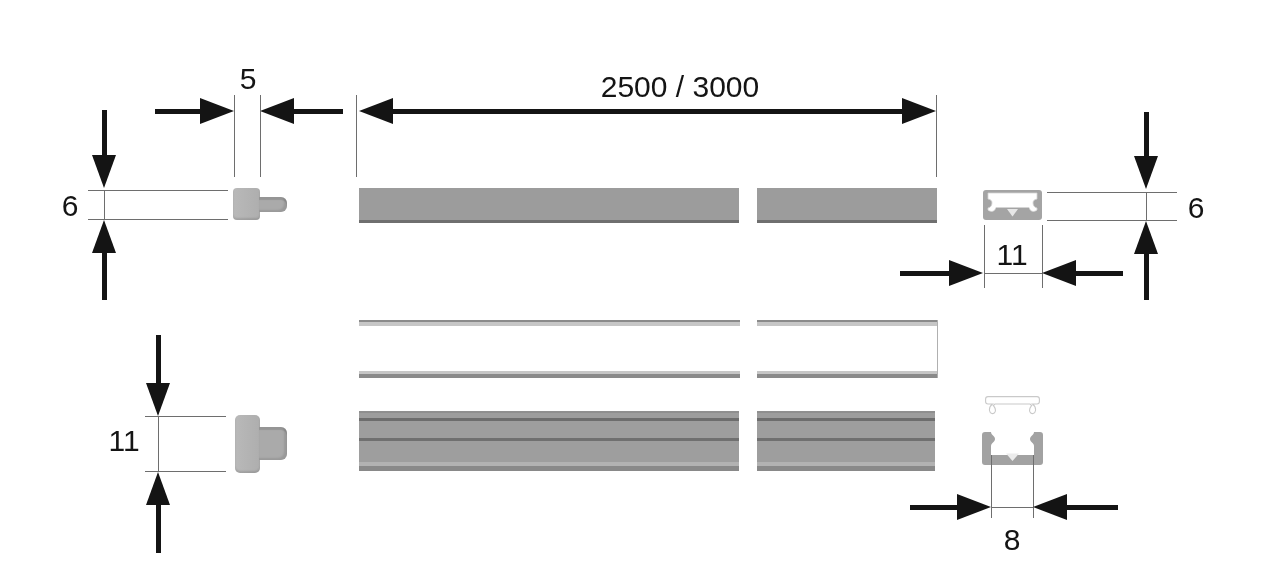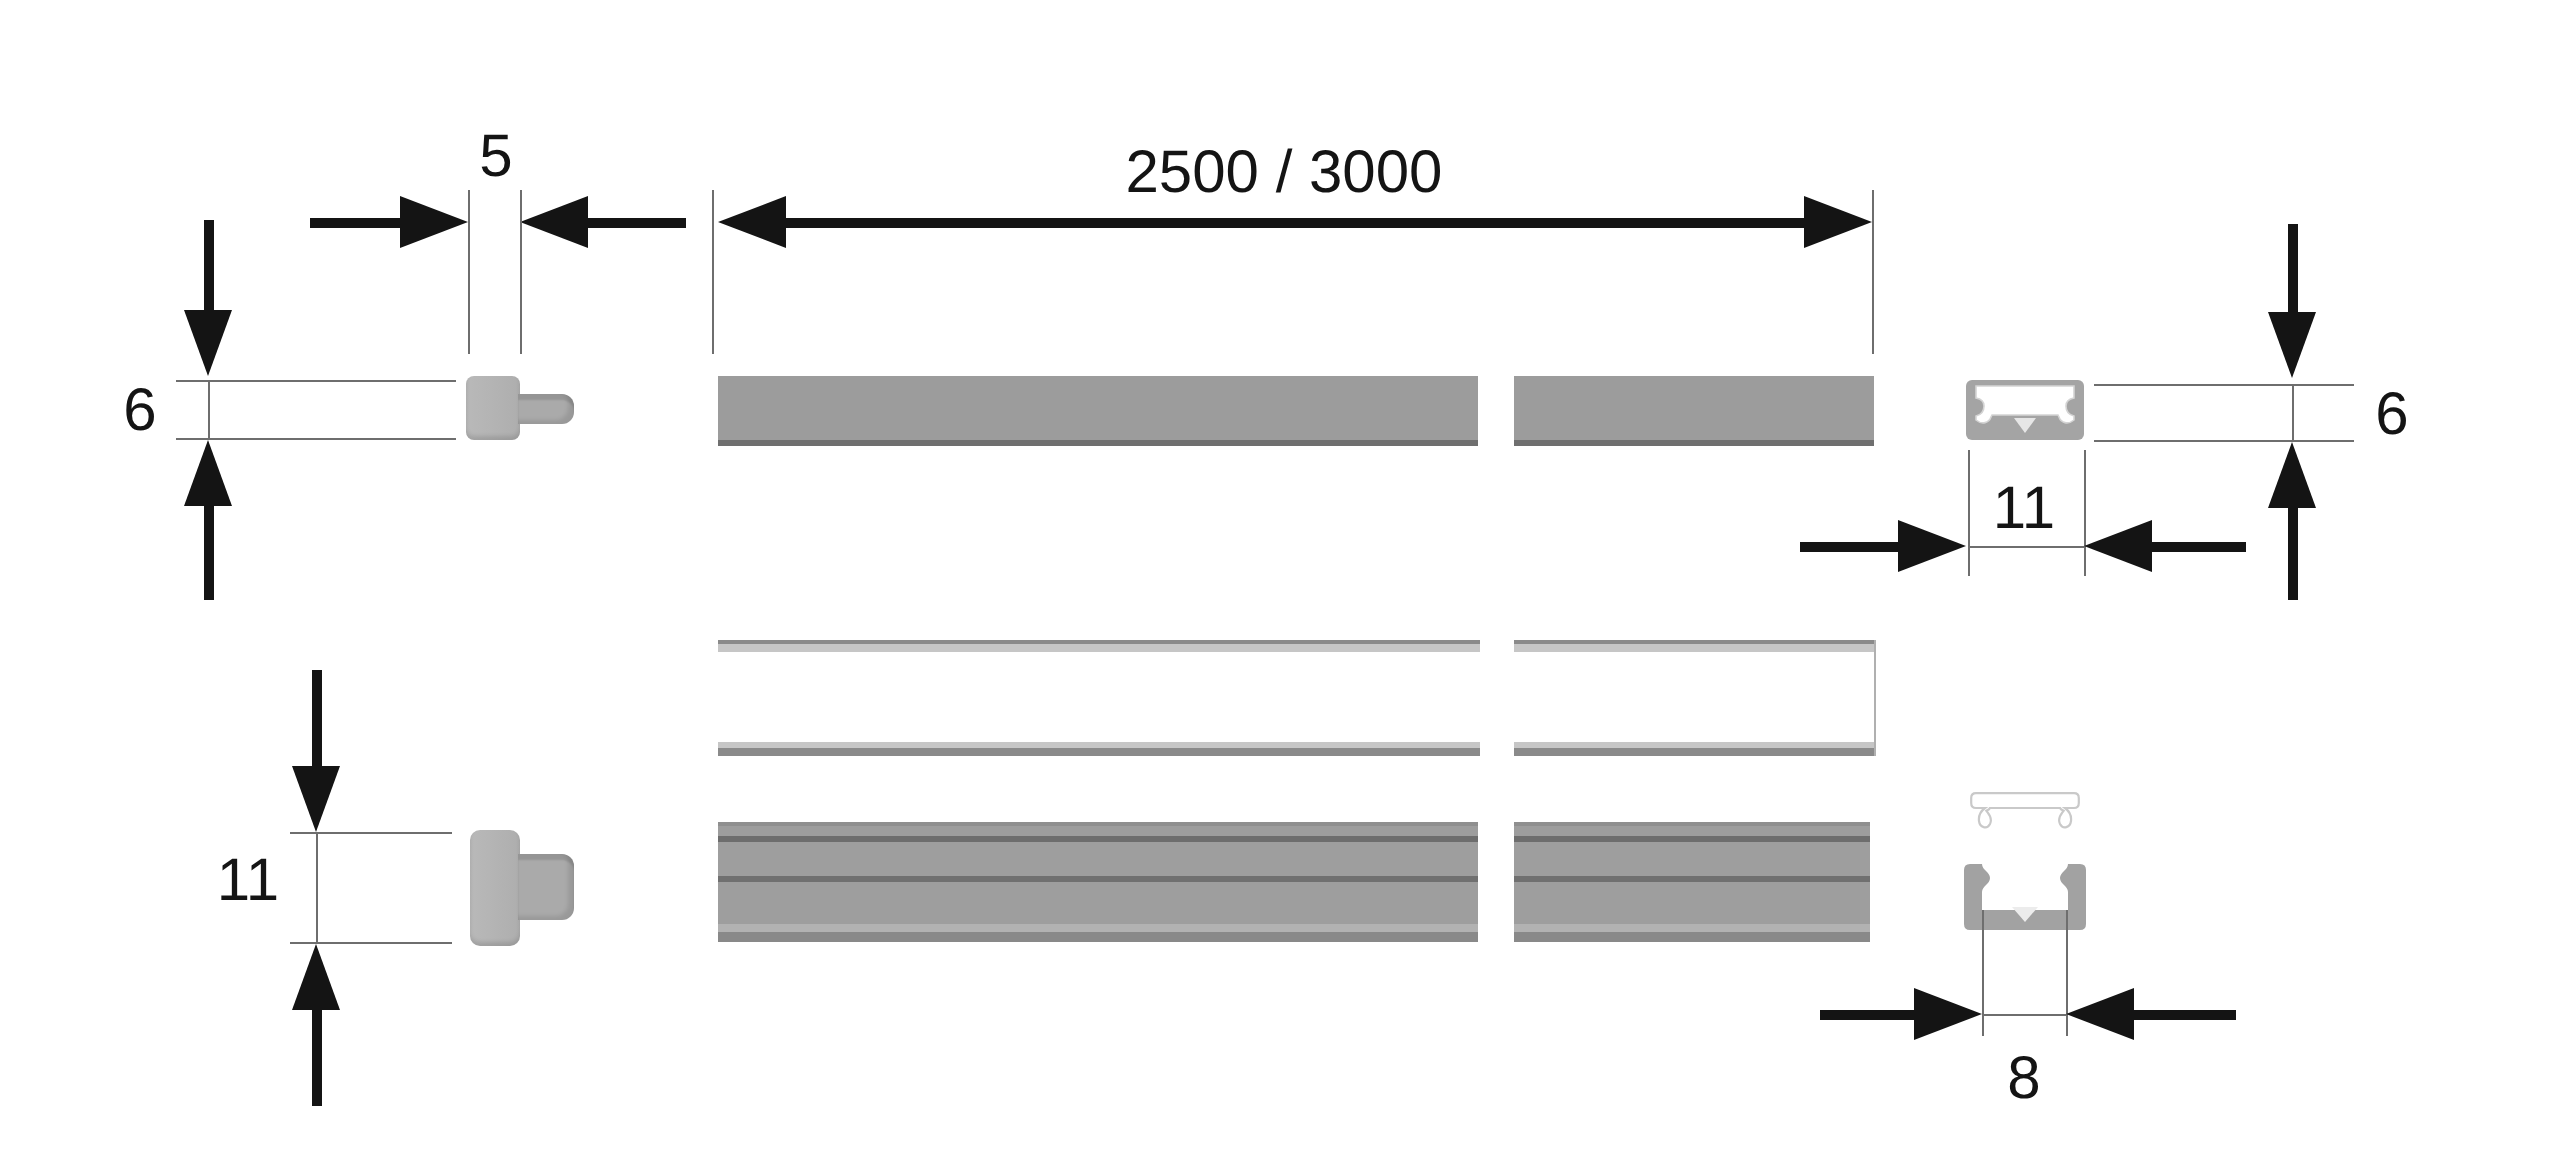--- a/index.html
+++ b/index.html
@@ -54,21 +54,21 @@
     <div class="ext-h" style="left:88px; top:190px; width:140px;"></div>
     <div class="ext-h" style="left:88px; top:219px; width:140px;"></div>
   </div>
 
   <div>
     <div class="cap-body" style="left:233px; top:188px; width:27px; height:32px;"></div>
     <div class="cap-tab" style="left:259px; top:197px; width:28px; height:15px;"></div>
   </div>
 
   <div>
-    <div class="lbl" style="left:552px; top:72px; width:180px;">2500 / 3000</div>
+    <div class="lbl" style="left:590px; top:72px; width:180px;">2500 / 3000</div>
     <div class="ext-v" style="left:356px; top:95px; height:82px;"></div>
     <div class="ext-v" style="left:936px; top:95px; height:82px;"></div>
     <div class="tri-l" style="left:359px; top:98px;"></div>
     <div class="shaft-h" style="left:390px; top:109px; width:516px;"></div>
     <div class="tri-r" style="left:902px; top:98px;"></div>
   </div>
 
   <div class="bar-top" style="left:359px; top:188px; width:380px;"></div>
   <div class="bar-top" style="left:757px; top:188px; width:180px;"></div>
 

